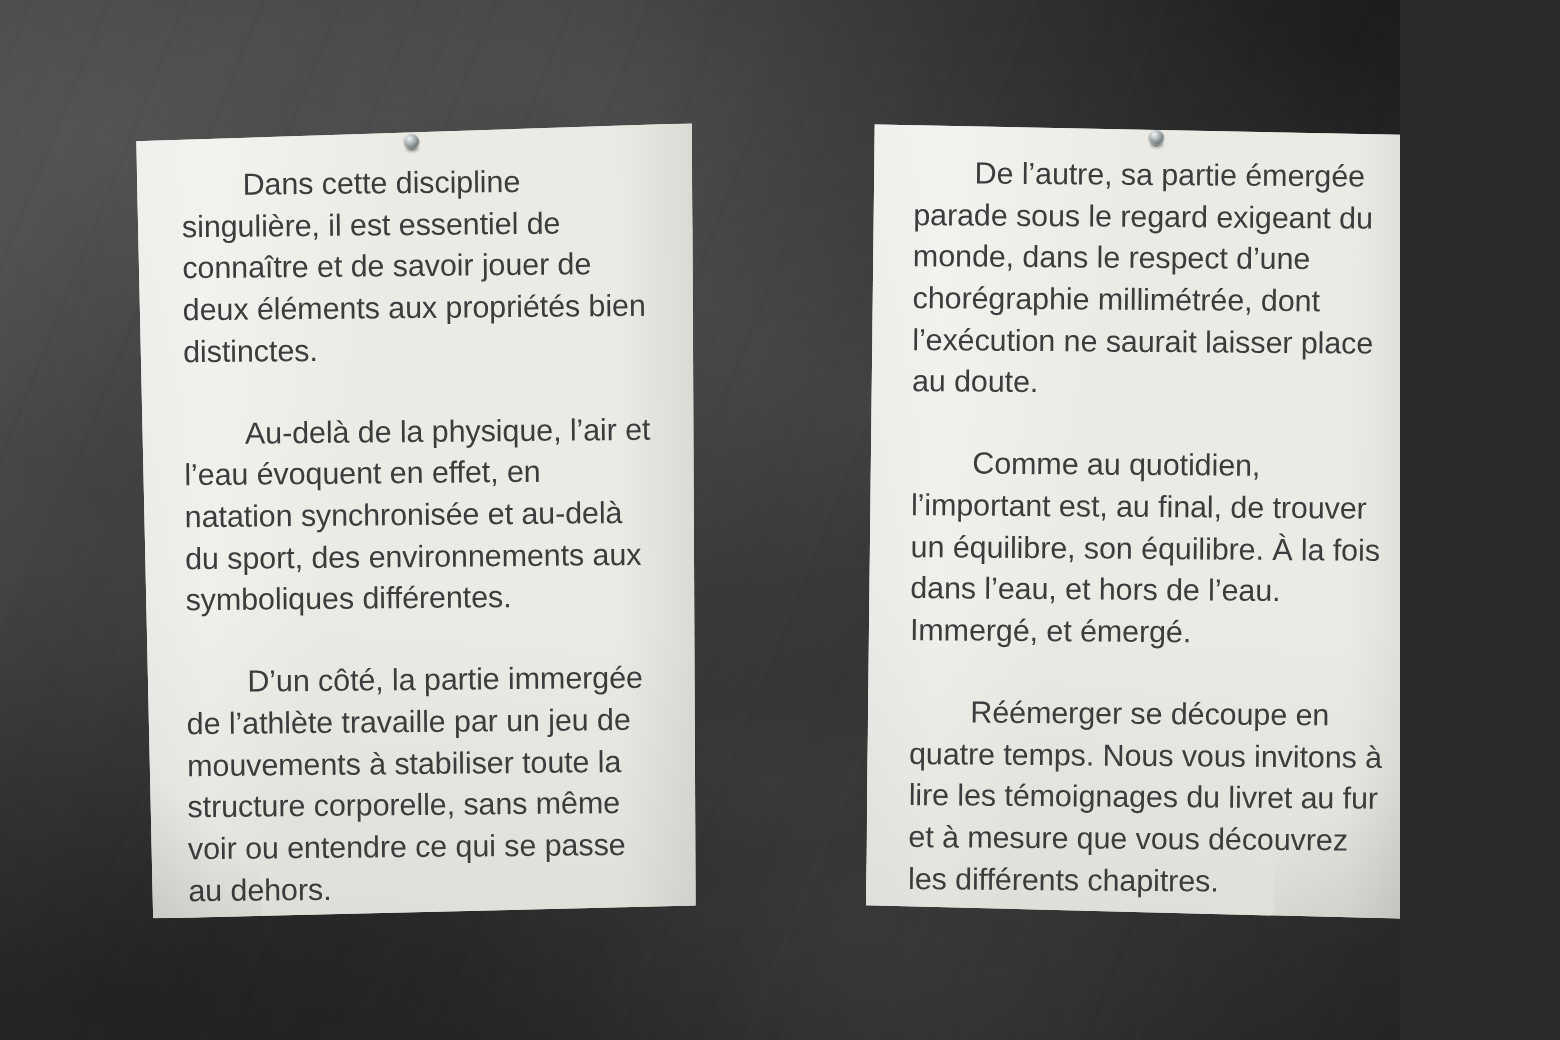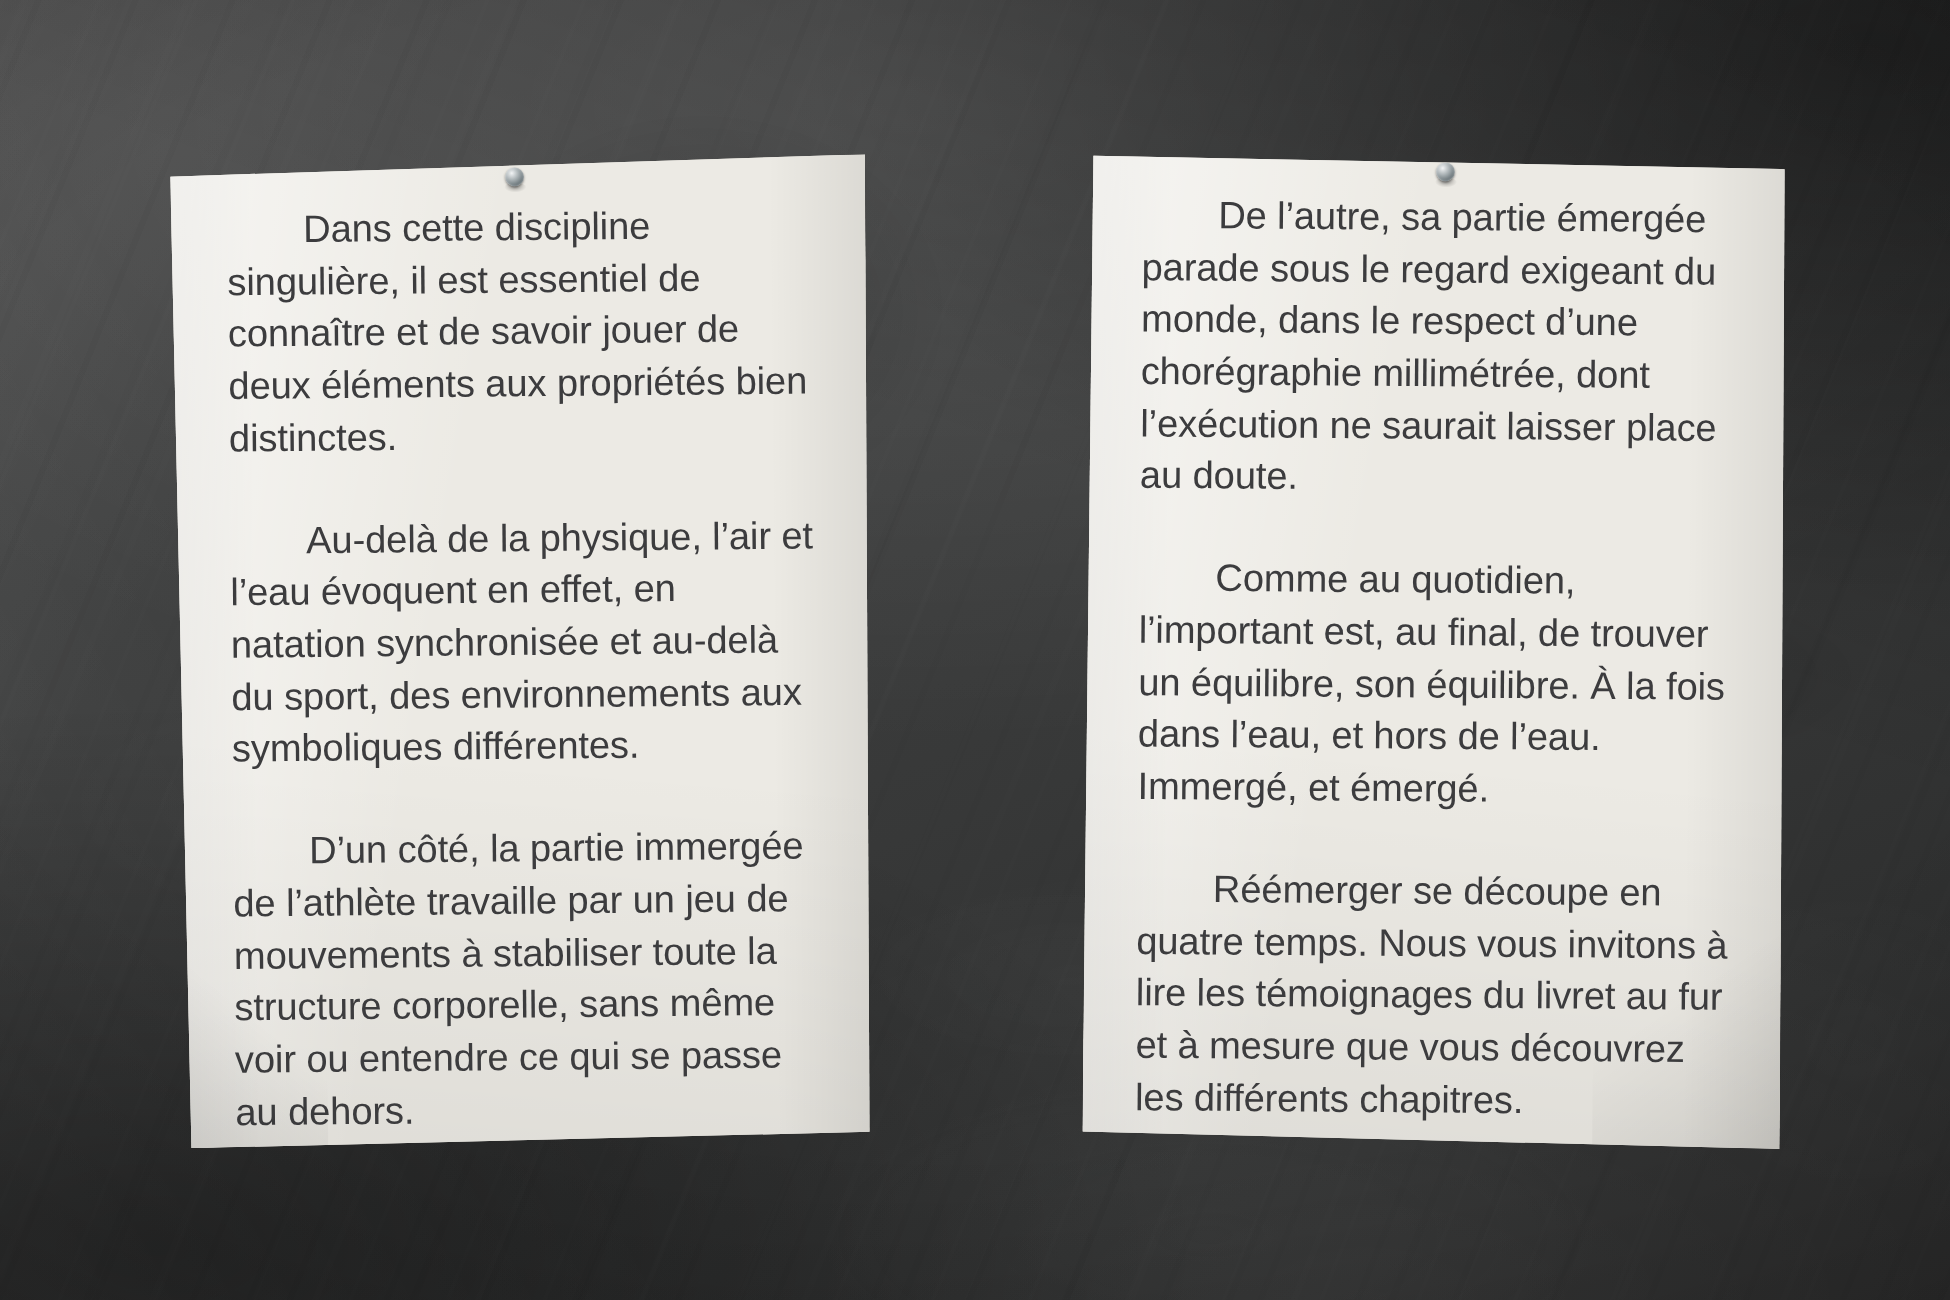--- a/index.html
+++ b/index.html
@@ -10,21 +10,21 @@
   body {
     width: 1560px;
     height: 1040px;
     overflow: hidden;
     font-family: "Liberation Sans", sans-serif;
   }
 
   
   #scene {
     position: relative;
-    width: 1560px;
+    width: 1400px;
     height: 1040px;
     overflow: hidden;
   }
   .wall {
     position: absolute;
     inset: 0;
     background:
       
       linear-gradient(118deg, rgba(255,255,255,0.055) 0%, rgba(255,255,255,0) 18%),
       linear-gradient(62deg,  rgba(255,255,255,0.045) 4%, rgba(255,255,255,0) 26%),

